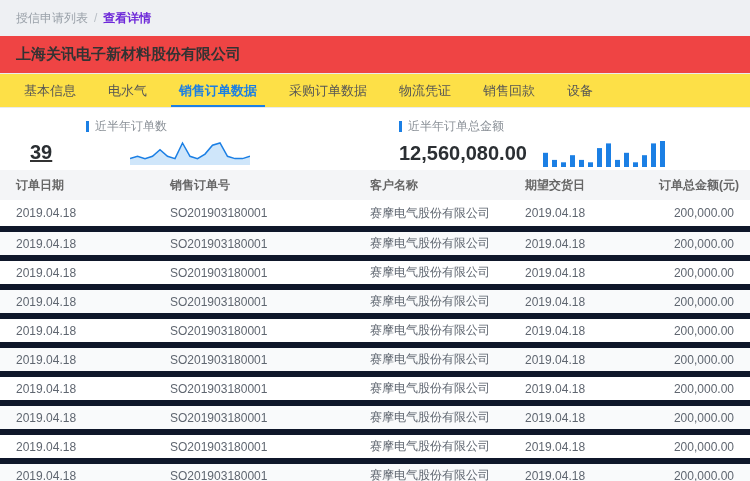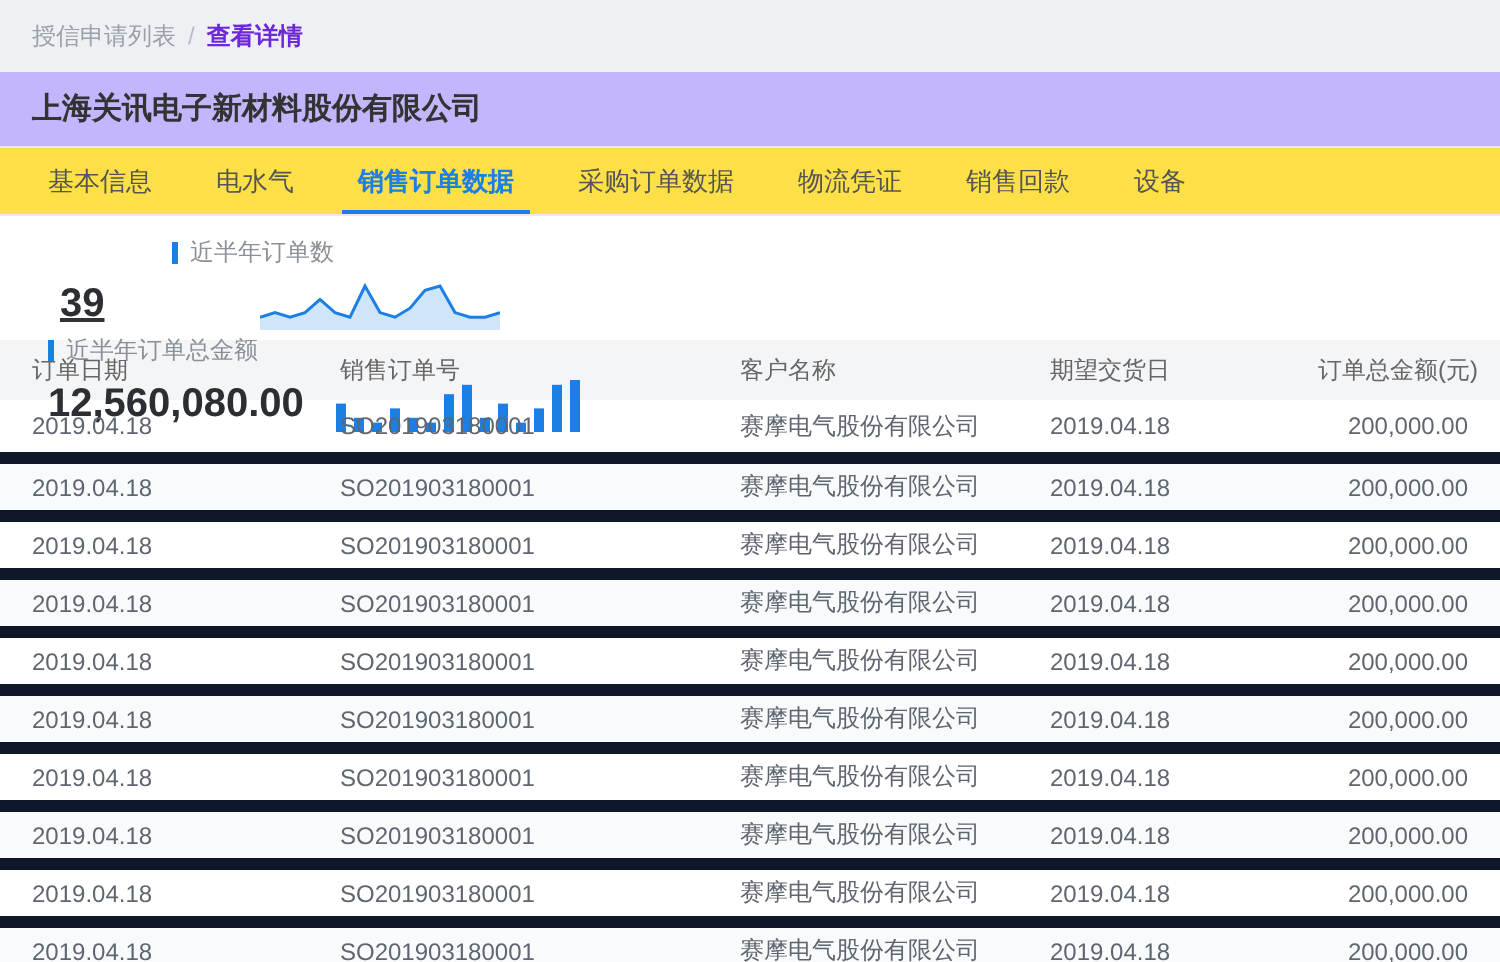--- a/index.html
+++ b/index.html
@@ -12,56 +12,56 @@
   .breadcrumb {
     height:36px; background:#eef0f3; display:flex; align-items:center;
     padding:0 16px; font-size:12px; color:#9aa1a9;
   }
   .breadcrumb .sep { margin:0 6px; color:#b8bec5; }
   .breadcrumb .cur { color:#6d28d9; font-weight:bold; }
   .breadcrumb .parent { cursor:pointer; }
   
   .company-header {
     height:38px; display:flex; align-items:center; padding:0 16px;
-    border-bottom:1px solid #e9ebee; background:#c4b5fd;
+    border-bottom:1px solid #e9ebee; background:#ef4444;
   }
   .company-header h1 { font-size:15px; font-weight:bold; color:#333; }
   
   .tabs {
     display:flex; height:34px; border-bottom:1px solid #e9ebee; background:#fde047;
     padding-left:8px;
   }
   .tab {
     padding:0 16px; line-height:33px; font-size:13px; color:#555; cursor:pointer;
     position:relative; white-space:nowrap;
   }
   .tab.active { color:#1b7fe4; font-weight:bold; }
   .tab.active::after {
     content:""; position:absolute; left:8px; right:8px; bottom:0; height:2px;
     background:#1b7fe4;
   }
   
-  .stats { display:flex; height:62px; padding:8px 0 6px 0;flex-direction:column; }
+  .stats { display:flex; height:62px; padding:8px 0 6px 0; }
   .stat { width:50%; padding-top:2px; }
   .stat-label {
     display:flex; align-items:center; font-size:12px; color:#8a9097;
   }
   .stat .tick { width:3px; height:11px; background:#1b7fe4; margin-right:6px; display:inline-block; }
   .stat-left .stat-label { margin-left:86px; }
   .stat-right .stat-label { margin-left:24px; }
   .stat-valuerow { display:flex; align-items:center; margin-top:4px; }
   .stat-left .stat-valuerow { padding-left:30px;text-decoration:underline; }
   .stat-right .stat-valuerow { padding-left:24px; }
   .stat-value { font-size:20px; font-weight:bold; color:#2b2f33; }
   .spark { margin-left:78px; }
   .bars { margin-left:16px; }
   
   table { width:750px; border-collapse:collapse; table-layout:fixed; font-size:12px; }
   thead th {
-    background:#f4f5f7; height:30px; font-weight:normal; color:#666;
+    background:#f4f5f7; height:30px; font-weight:bold; color:#666;
     text-align:left; padding:0 0 0 16px; white-space:nowrap;
   }
   thead th.num { text-align:right; padding:0 16px 0 0; }
   tbody td {
     height:29px; color:#5f6670; padding:0 0 0 16px;
     border-bottom:6px solid #0f172a; white-space:nowrap; overflow:hidden;
   }
   tbody td.num { text-align:right; padding:0 16px 0 0; }
   tbody tr:nth-child(even) { background:#f9fafb; }
 </style>

